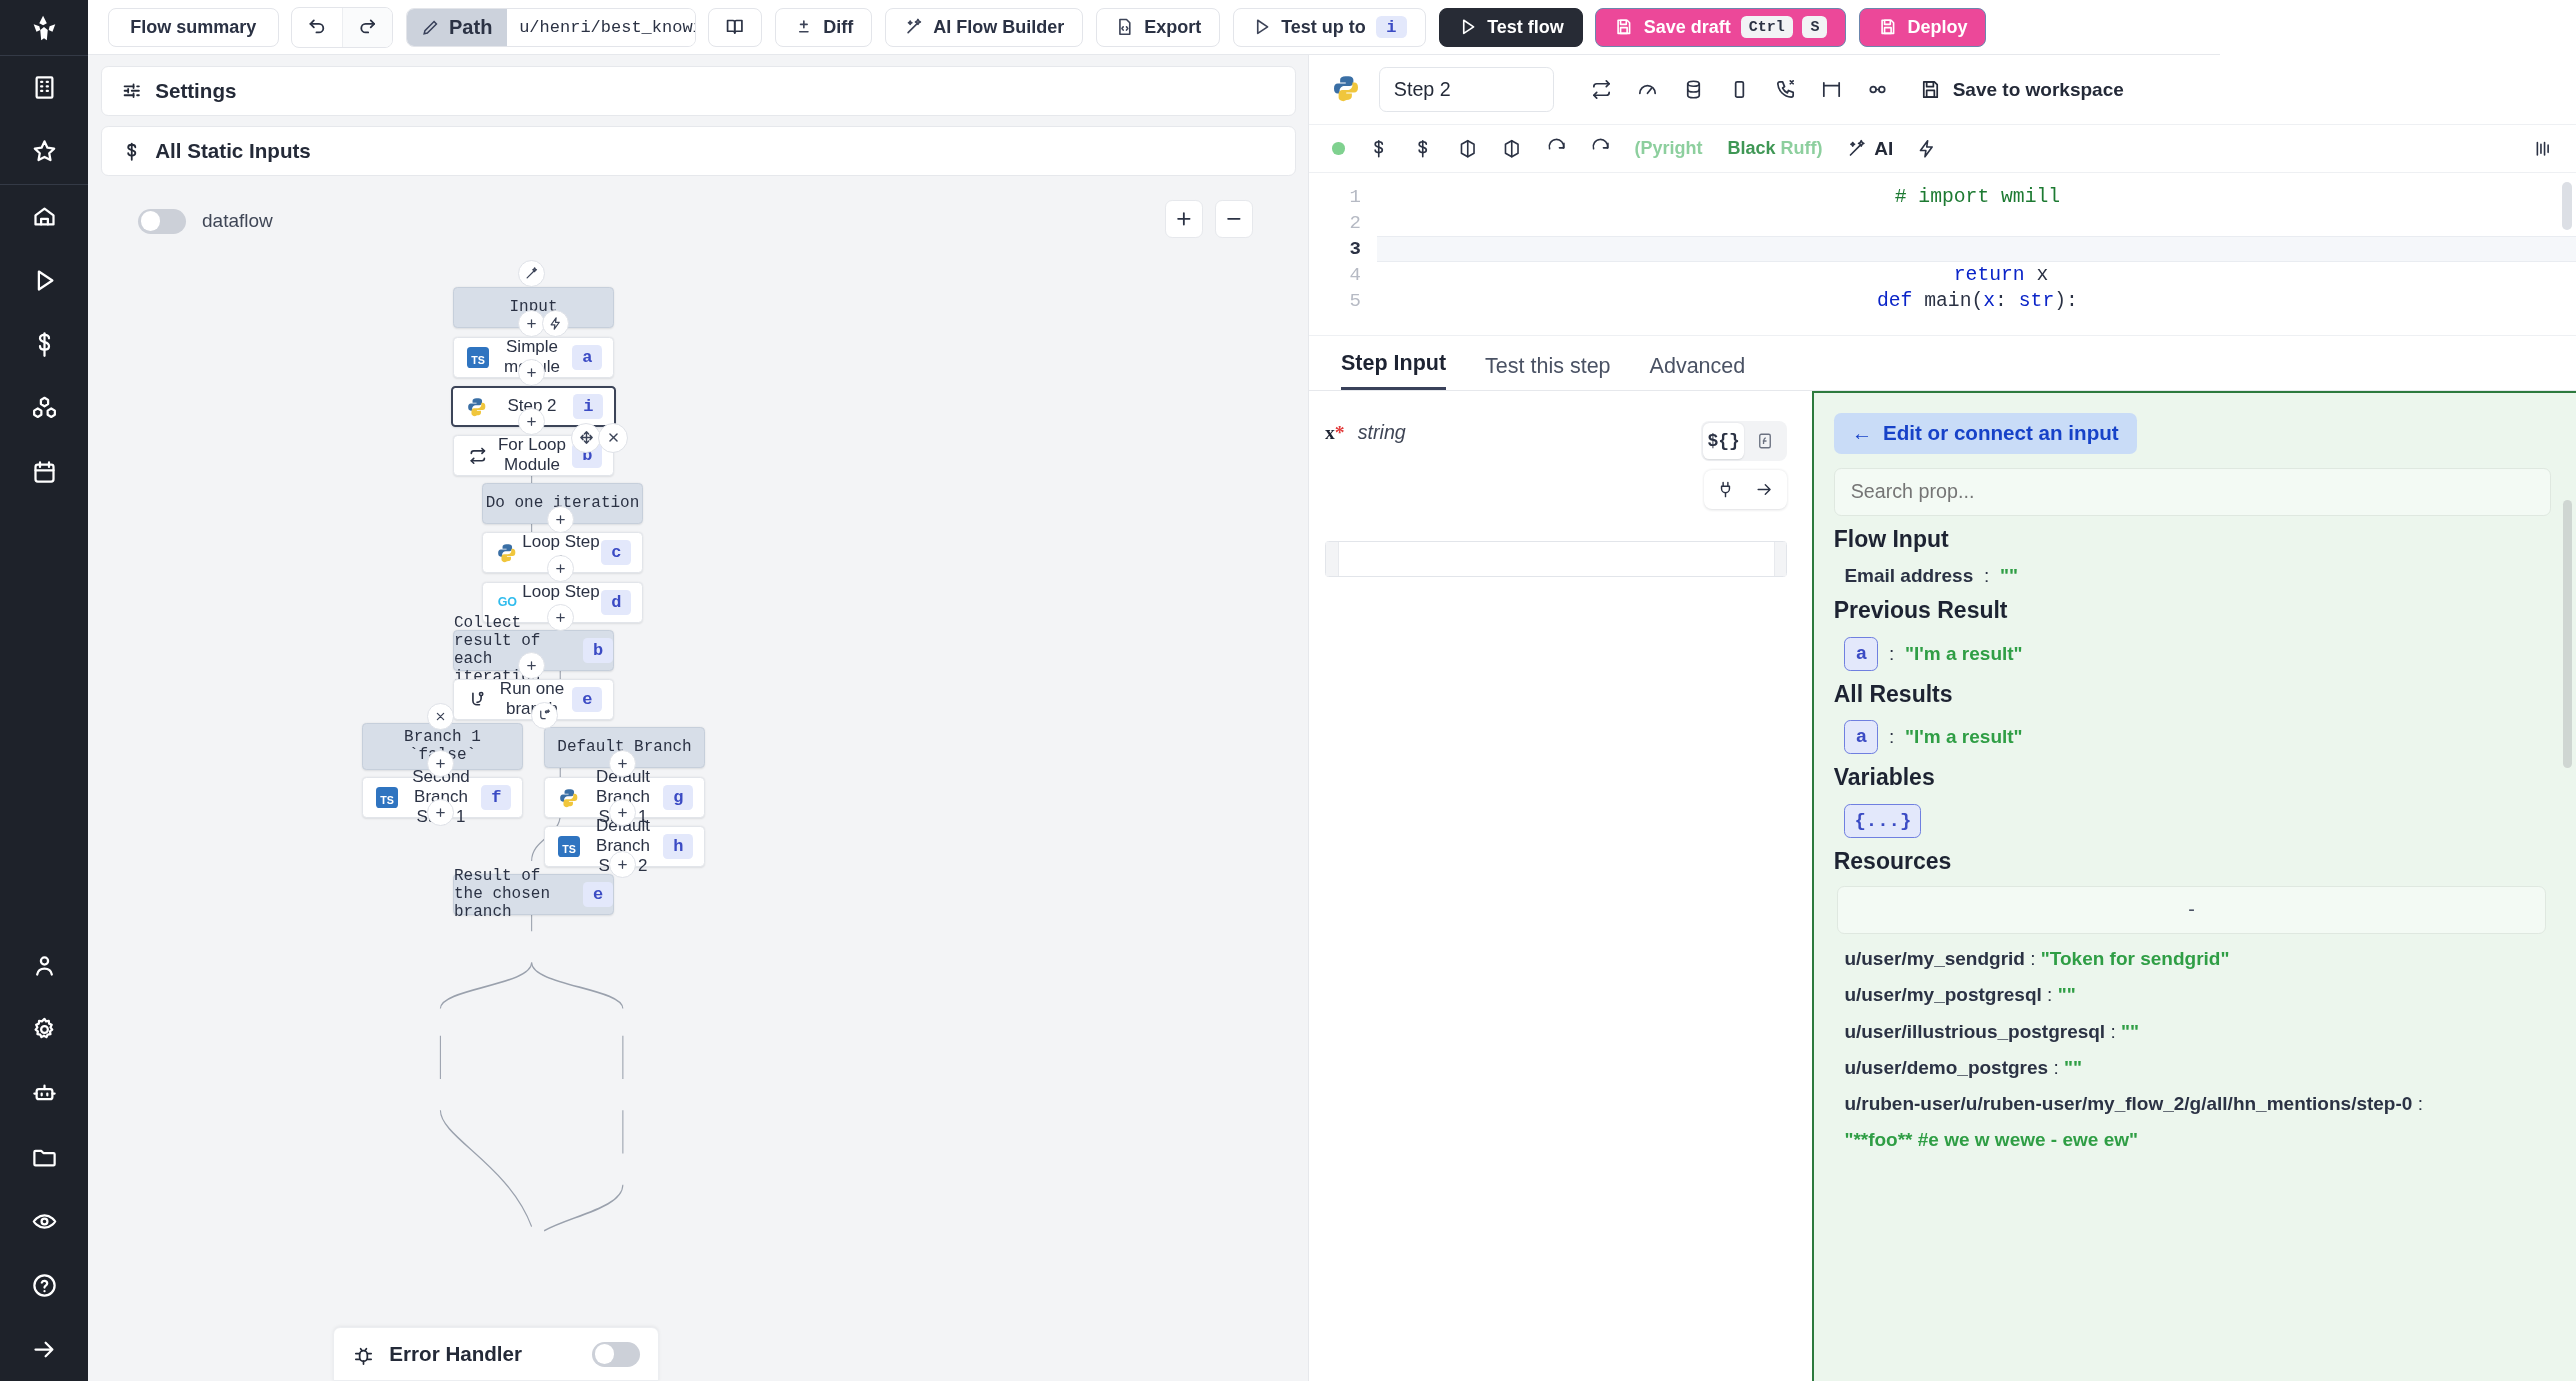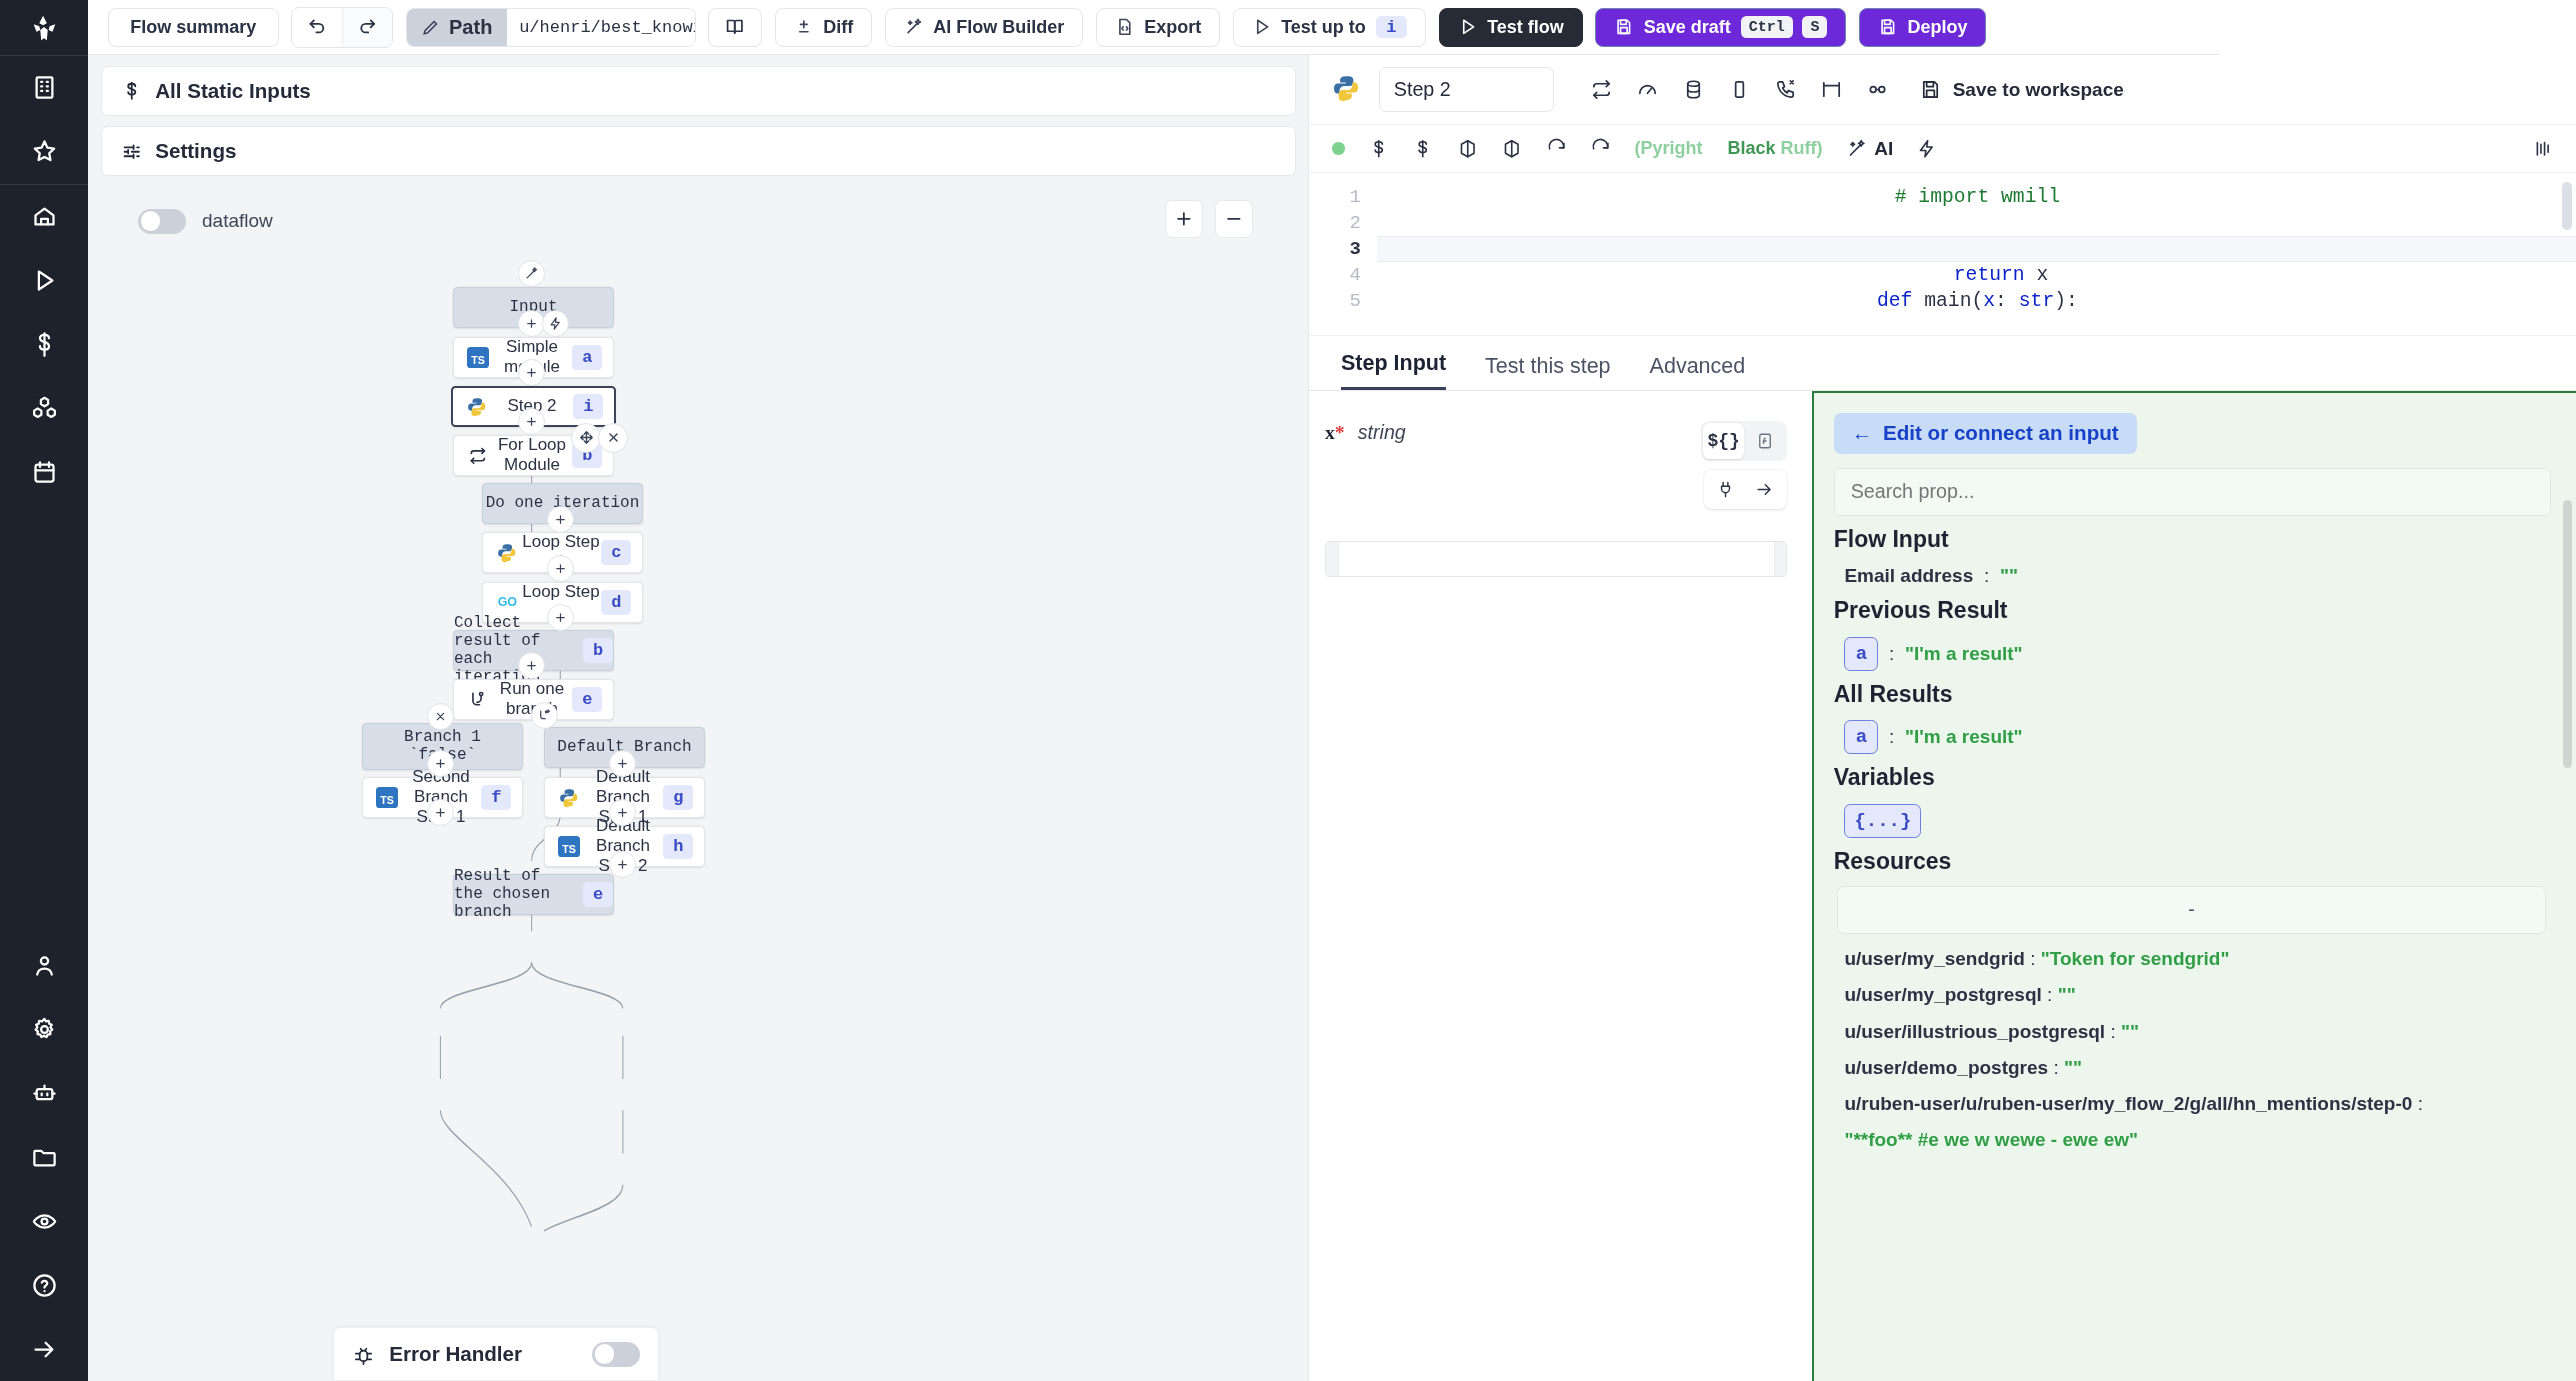--- a/index.html
+++ b/index.html
@@ -58,21 +58,21 @@
     width: 188px; overflow: hidden; white-space: nowrap;
   }
   .icon-btn {
     width: 54px; height: 39px; border: 0.9px solid #e3e5ea; border-radius: 8px; background: #fff;
     display: inline-flex; align-items: center; justify-content: center; cursor: pointer;
   }
   .icon-btn svg { width: 21.5px; height: 21.5px; stroke: #2b3244; fill: none; stroke-width: 1.9;
     stroke-linecap: round; stroke-linejoin: round; }
   .btn-dark { background: #272b35; border-color: #272b35; color: #fff; }
   .btn-dark svg { stroke: #fff; }
-  .btn-blue { background: #6d28d9; border-color: #6b86ad; color: #fff; }
+  .btn-blue { background: #ec4899; border-color: #6b86ad; color: #fff; }
   .btn-blue svg { stroke: #fff; }
   .kbd {
     background: #f2f3f5; color: #2b3244; border-radius: 5.4px; padding: 2.7px 8px;
     font-family: "Liberation Mono", monospace; font-size: 15px; font-weight: 600;
   }
   .badge-i {
     background: #e3e8fb; color: #3b4bc4; border-radius: 5.4px; padding: 1.8px 10.7px;
     font-size: 17px; font-weight: 700; font-family: "Liberation Mono", monospace;
   }
 
@@ -457,31 +457,31 @@
           <path d="M5 4h11l3 3v13H5z"></path>
           <path d="M8 4h7v5H8zM8 13h8v7H8z"></path>
         </svg>
       <span>Deploy</span>
     </button>
   </div>
 
   <div class="leftpane">
     <div class="settings-card">
       <svg viewBox="0 0 24 24">
+          <path d="M4 7h10M18 7h2M4 12h4M12 12h8M4 17h10M18 17h2"></path>
+          <path d="M14 5v4M8 10v4M14 15v4"></path>
+        </svg>
+      <span>Settings</span>
+    </div>
+    <div class="settings-card">
+      <svg viewBox="0 0 24 24">
           <path d="M12 3v18"></path>
           <path d="M16 7c0-1.7-1.8-2.8-4-2.8S8 5.3 8 7s1.8 2.6 4 3.2 4 1.4 4 3.3-1.8 2.8-4 2.8-4-1.1-4-2.8"></path>
         </svg>
       <span>All Static Inputs</span>
-    </div>
-    <div class="settings-card">
-      <svg viewBox="0 0 24 24">
-          <path d="M4 7h10M18 7h2M4 12h4M12 12h8M4 17h10M18 17h2"></path>
-          <path d="M14 5v4M8 10v4M14 15v4"></path>
-        </svg>
-      <span>Settings</span>
     </div>
 
     <div class="graph-wrap">
       <div class="dataflow-row">
         <div class="toggle">
             <div class="knob"></div>
           </div>
         <span class="dataflow-label">dataflow</span>
       </div>
 

